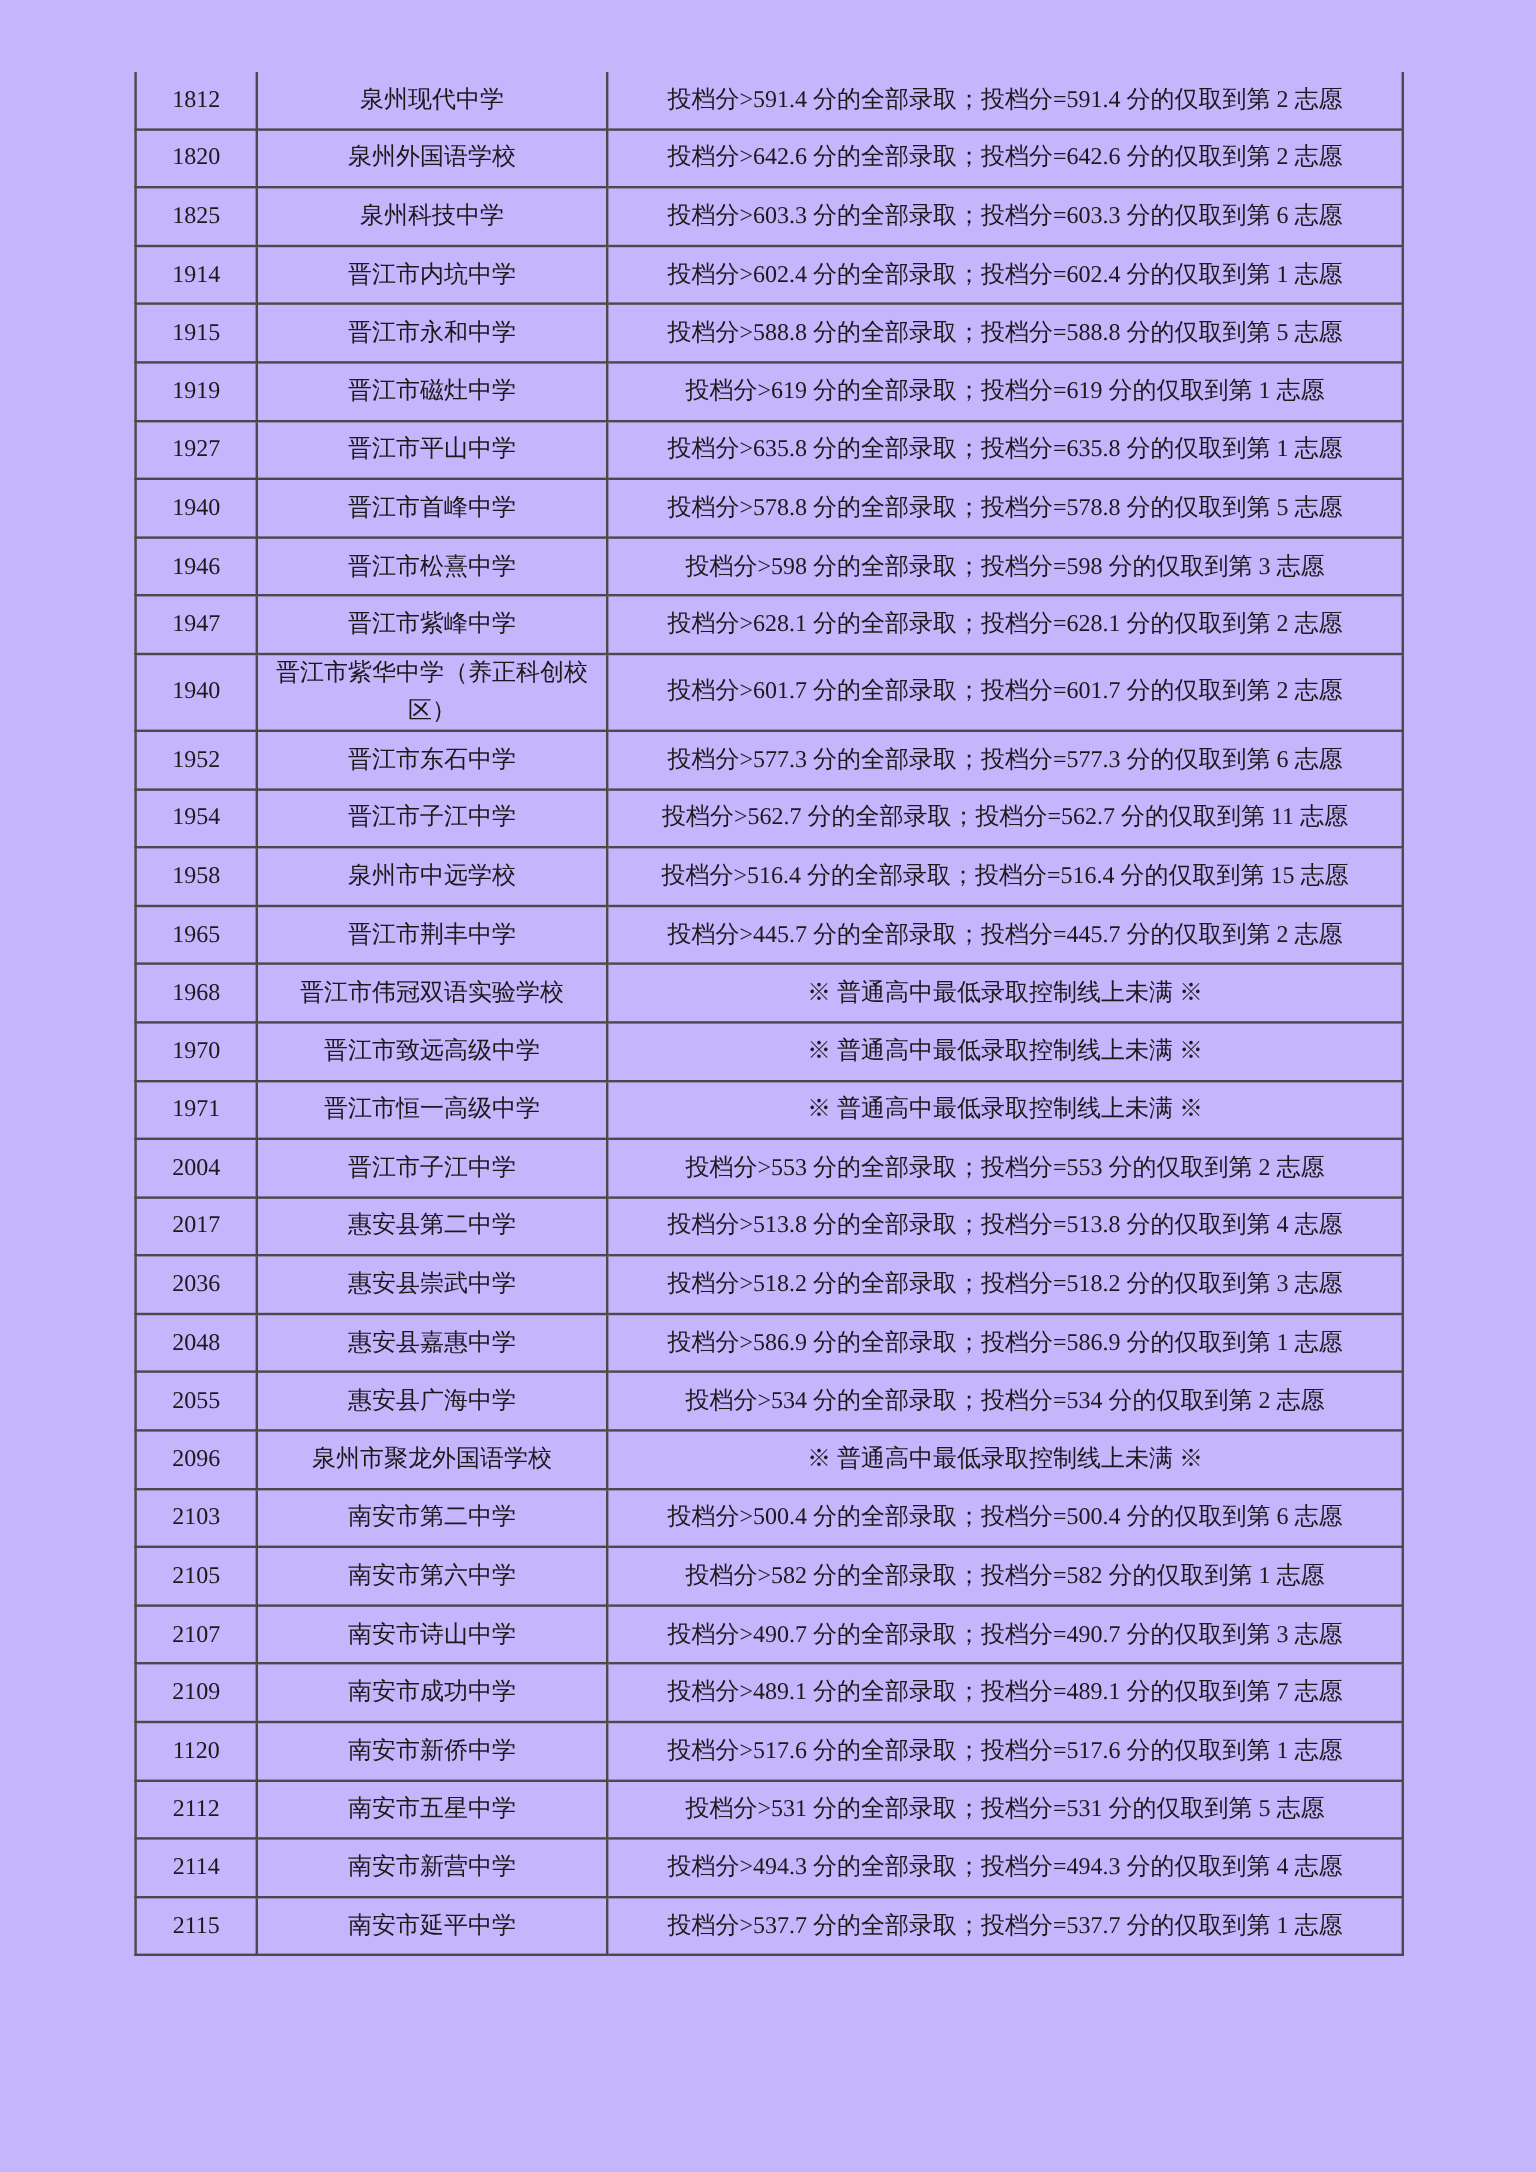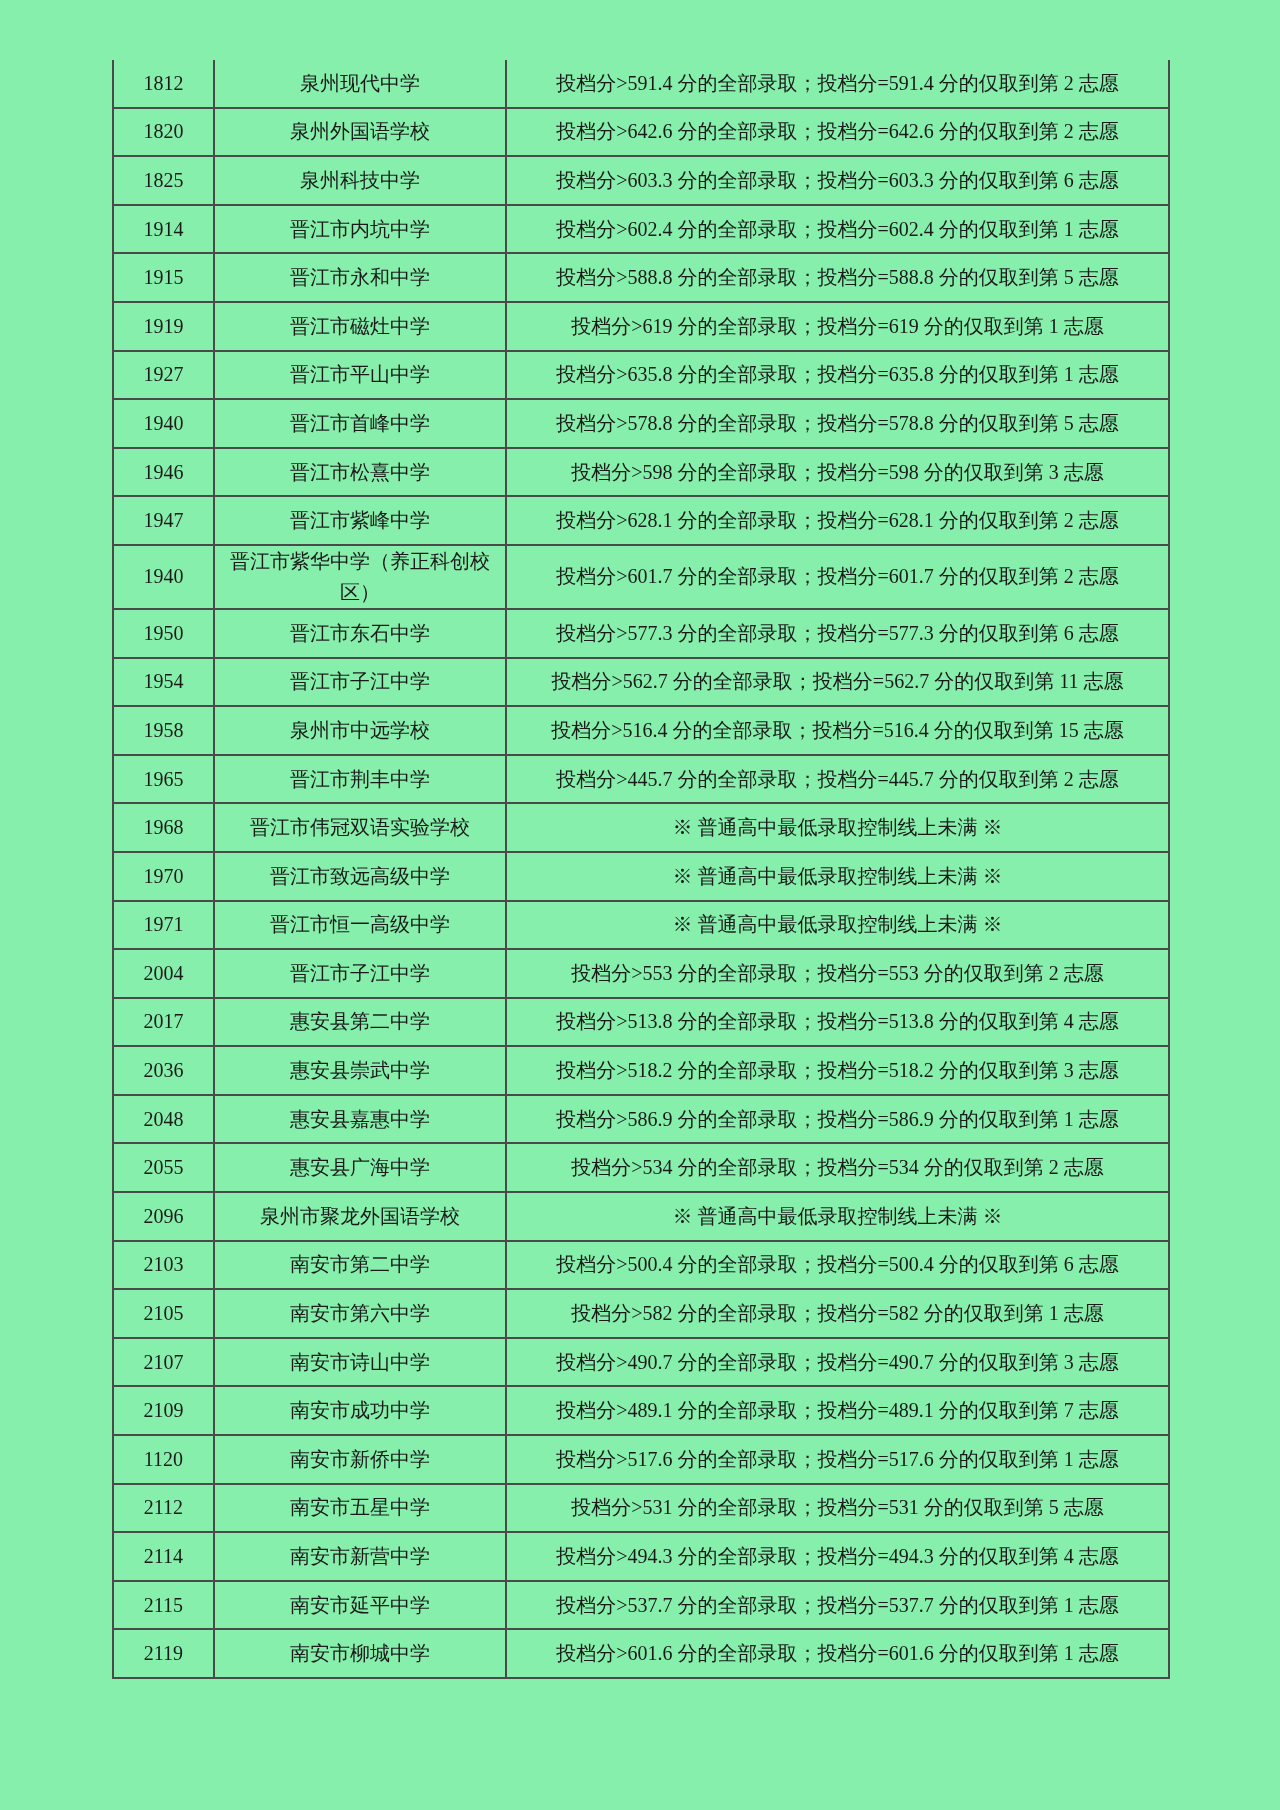--- a/index.html
+++ b/index.html
@@ -4,21 +4,21 @@
 <style>
   html, body {
     margin: 0;
     padding: 0;
     background: #ffffff;
   }
   .page {
     position: relative;
     width: 1280px;
     height: 1810px;
-    background: #86efac;
+    background: #c4b5fd;
     overflow: hidden;
     font-family: "Liberation Serif", "DejaVu Serif", serif;
   }
   table.score-table {
     position: absolute;
     left: 112px;
     top: 60px;
     width: 1056px;
     border-collapse: collapse;
     table-layout: fixed;
@@ -125,21 +125,21 @@
     <td class="criteria-cell">投档分&gt;628.1 分的全部录取；投档分=628.1 分的仅取到第 2 志愿</td>
   </tr>
 
   <tr>
     <td class="code-cell">1940</td>
     <td class="school-cell">晋江市紫华中学（养正科创校区）</td>
     <td class="criteria-cell">投档分&gt;601.7 分的全部录取；投档分=601.7 分的仅取到第 2 志愿</td>
   </tr>
 
   <tr>
-    <td class="code-cell">1950</td>
+    <td class="code-cell">1952</td>
     <td class="school-cell">晋江市东石中学</td>
     <td class="criteria-cell">投档分&gt;577.3 分的全部录取；投档分=577.3 分的仅取到第 6 志愿</td>
   </tr>
 
   <tr>
     <td class="code-cell">1954</td>
     <td class="school-cell">晋江市子江中学</td>
     <td class="criteria-cell">投档分&gt;562.7 分的全部录取；投档分=562.7 分的仅取到第 11 志愿</td>
   </tr>
 
@@ -250,20 +250,15 @@
     <td class="school-cell">南安市新营中学</td>
     <td class="criteria-cell">投档分&gt;494.3 分的全部录取；投档分=494.3 分的仅取到第 4 志愿</td>
   </tr>
 
   <tr>
     <td class="code-cell">2115</td>
     <td class="school-cell">南安市延平中学</td>
     <td class="criteria-cell">投档分&gt;537.7 分的全部录取；投档分=537.7 分的仅取到第 1 志愿</td>
   </tr>
 
-  <tr>
-    <td class="code-cell">2119</td>
-    <td class="school-cell">南安市柳城中学</td>
-    <td class="criteria-cell">投档分&gt;601.6 分的全部录取；投档分=601.6 分的仅取到第 1 志愿</td>
-  </tr>
 </tbody>
   </table>
 </div>
 
 </body></html>

